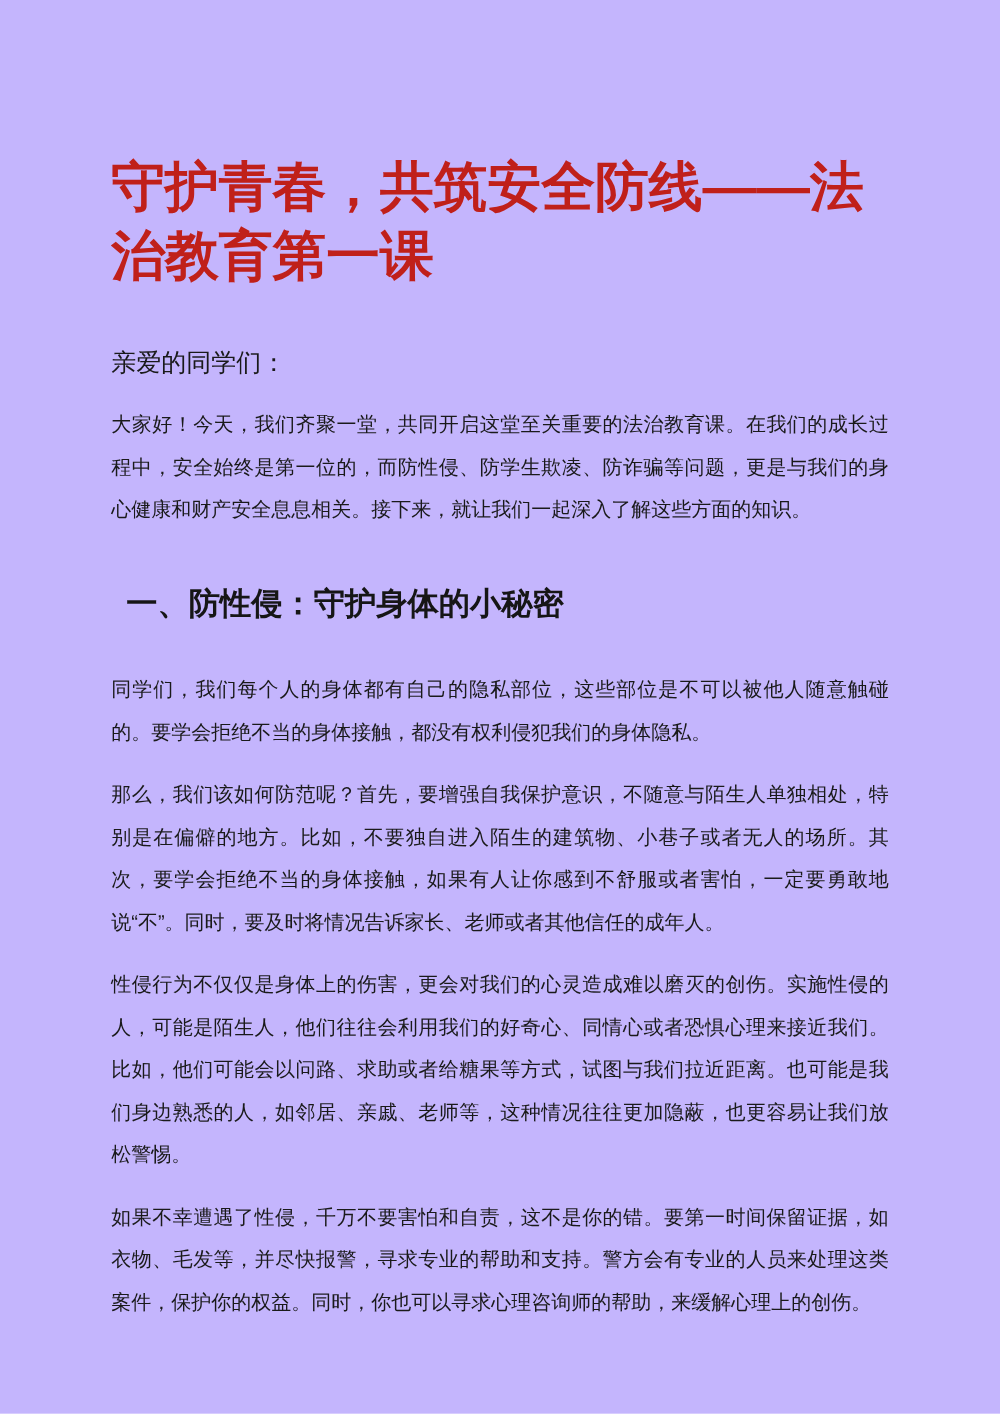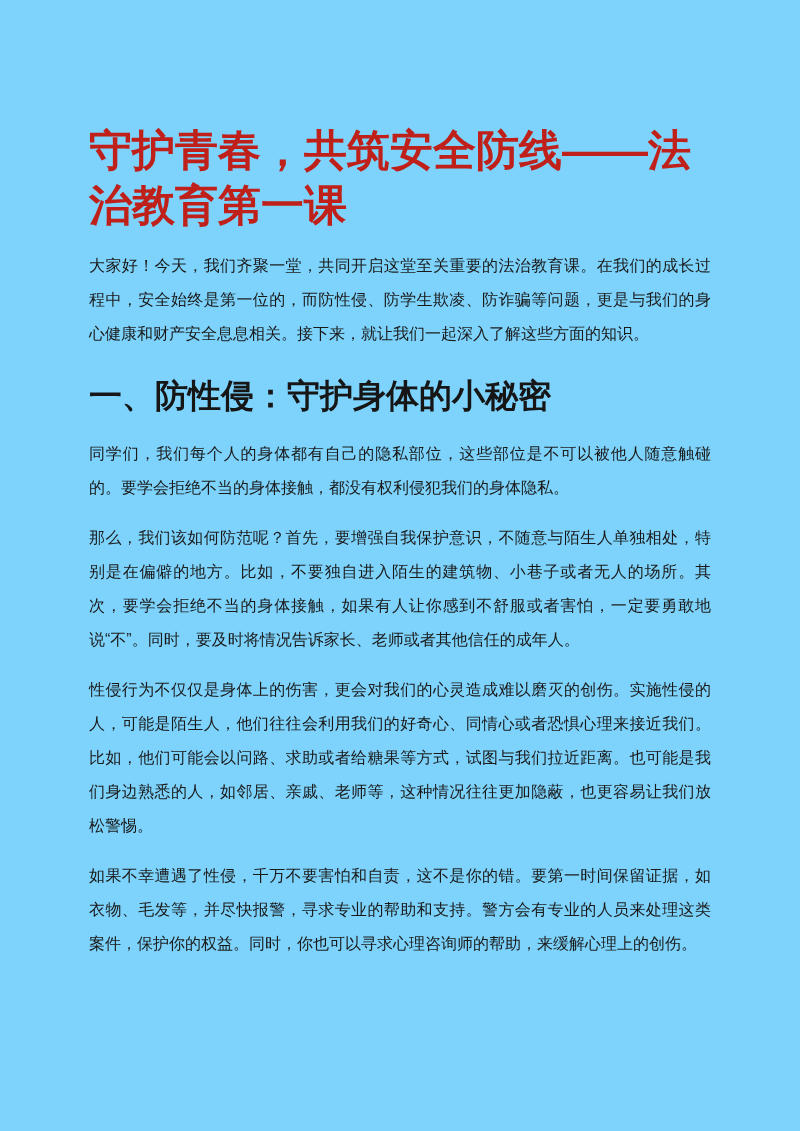--- a/index.html
+++ b/index.html
@@ -10,21 +10,21 @@
     width: 800px;
     height: 1131px;
     background: #ffffff;
     font-family: "Liberation Sans", "DejaVu Sans", sans-serif;
     overflow: hidden;
   }
 
   .page {
     width: 800px;
     height: 1131px;
-    background: #7dd3fc;
+    background: #c4b5fd;
     box-sizing: border-box;
     position: relative;
   }
 
   .content {
     position: absolute;
     left: 89px;
     top: 0;
     width: 622px;
   }
@@ -55,37 +55,38 @@
     line-height: 34px;
     margin: 0;
     padding-top: 16px;
     text-align: justify;
     text-justify: inter-character;
     word-break: break-all;
   }
 
   .section-heading {
     color: #161616;
-    font-size: 33px;
+    font-size: 25px;
     font-weight: bold;
     line-height: 34px;
-    margin: 0;
+    margin: 12px;
     padding-top: 28px;
     padding-bottom: 8px;
     word-break: break-all;
   }
 </style>
 </head>
 <body>
 
 <div class="page">
   <div class="content">
 
     <h1 class="doc-title">守护青春，共筑安全防线——法治教育第一课</h1>
 
+    <p class="salutation">亲爱的同学们：</p>
 
     <p class="para">大家好！今天，我们齐聚一堂，共同开启这堂至关重要的法治教育课。在我们的成长过程中，安全始终是第一位的，而防性侵、防学生欺凌、防诈骗等问题，更是与我们的身心健康和财产安全息息相关。接下来，就让我们一起深入了解这些方面的知识。</p>
 
     <h2 class="section-heading">一、防性侵：守护身体的小秘密</h2>
 
     <p class="para">同学们，我们每个人的身体都有自己的隐私部位，这些部位是不可以被他人随意触碰的。要学会拒绝不当的身体接触，都没有权利侵犯我们的身体隐私。</p>
 
     <p class="para">那么，我们该如何防范呢？首先，要增强自我保护意识，不随意与陌生人单独相处，特别是在偏僻的地方。比如，不要独自进入陌生的建筑物、小巷子或者无人的场所。其次，要学会拒绝不当的身体接触，如果有人让你感到不舒服或者害怕，一定要勇敢地说“不”。同时，要及时将情况告诉家长、老师或者其他信任的成年人。</p>
 
     <p class="para">性侵行为不仅仅是身体上的伤害，更会对我们的心灵造成难以磨灭的创伤。实施性侵的人，可能是陌生人，他们往往会利用我们的好奇心、同情心或者恐惧心理来接近我们。比如，他们可能会以问路、求助或者给糖果等方式，试图与我们拉近距离。也可能是我们身边熟悉的人，如邻居、亲戚、老师等，这种情况往往更加隐蔽，也更容易让我们放松警惕。</p>

